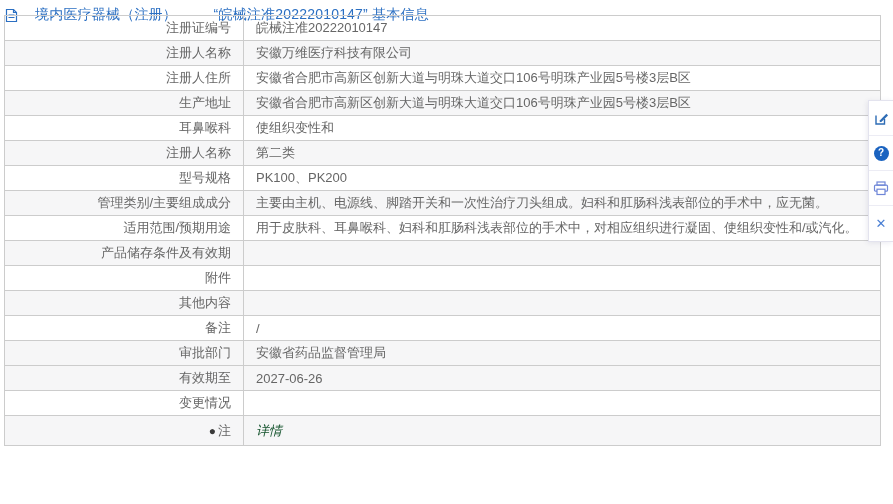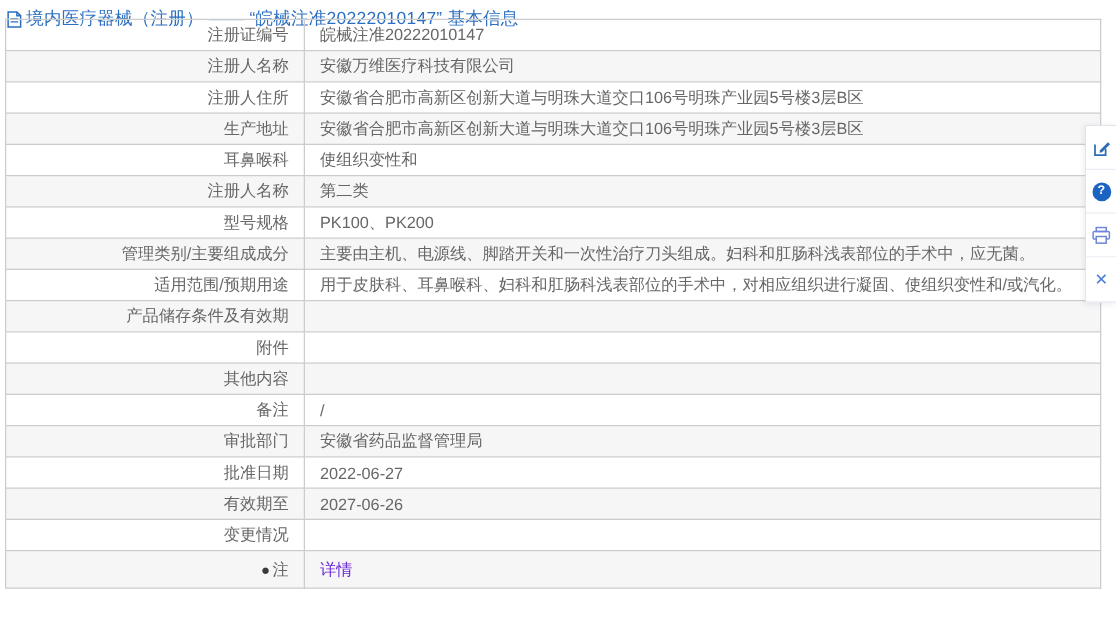--- a/index.html
+++ b/index.html
@@ -7,21 +7,21 @@
     margin: 0; padding: 0;
     width: 893px; height: 504px;
     background: #ffffff;
     font-family: "Liberation Sans", sans-serif;
     overflow: hidden;
     position: relative;
   }
   
   .header {
     position: absolute; top: 4px; left: 5px;
-    display: flex; align-items: center; gap: 3px;
+    display: flex; align-items: center; gap: 17px;
     height: 22px;
   }
   .doc-icon { display: inline-flex; align-items: center; }
   .header .title {
     color: #2b6fc2;
     font-size: 14px;
     letter-spacing: 0.2px;
     white-space: nowrap;
   }
   
@@ -45,23 +45,24 @@
     width: 239px;
     text-align: right;
     padding-right: 12px !important;
   }
   .value-cell {
     padding-left: 12px !important;
   }
   tr.alt { background: #f6f6f7; }
   tr.last td { height: 30px; }
   a.detail-link {
-    color: #6d28d9;
+    color: #14532d;
     text-decoration: none;
     cursor: pointer;
+    font-style: italic;
   }
   .note-dot {
     color: #3a3a3a;
     font-size: 12px;
     margin-right: 2px;
   }
   
   .side-toolbar {
     position: absolute;
     right: 0; top: 100px;
@@ -160,24 +161,20 @@
         <td class="value-cell"></td>
       </tr>
       <tr>
         <td class="label-cell">备注</td>
         <td class="value-cell">/</td>
       </tr>
       <tr class="alt">
         <td class="label-cell">审批部门</td>
         <td class="value-cell">安徽省药品监督管理局</td>
       </tr>
-      <tr>
-        <td class="label-cell">批准日期</td>
-        <td class="value-cell">2022-06-27</td>
-      </tr>
       <tr class="alt">
         <td class="label-cell">有效期至</td>
         <td class="value-cell">2027-06-26</td>
       </tr>
       <tr>
         <td class="label-cell">变更情况</td>
         <td class="value-cell"></td>
       </tr>
       <tr class="alt last">
         <td class="label-cell"><span class="note-dot">●</span>注</td>

